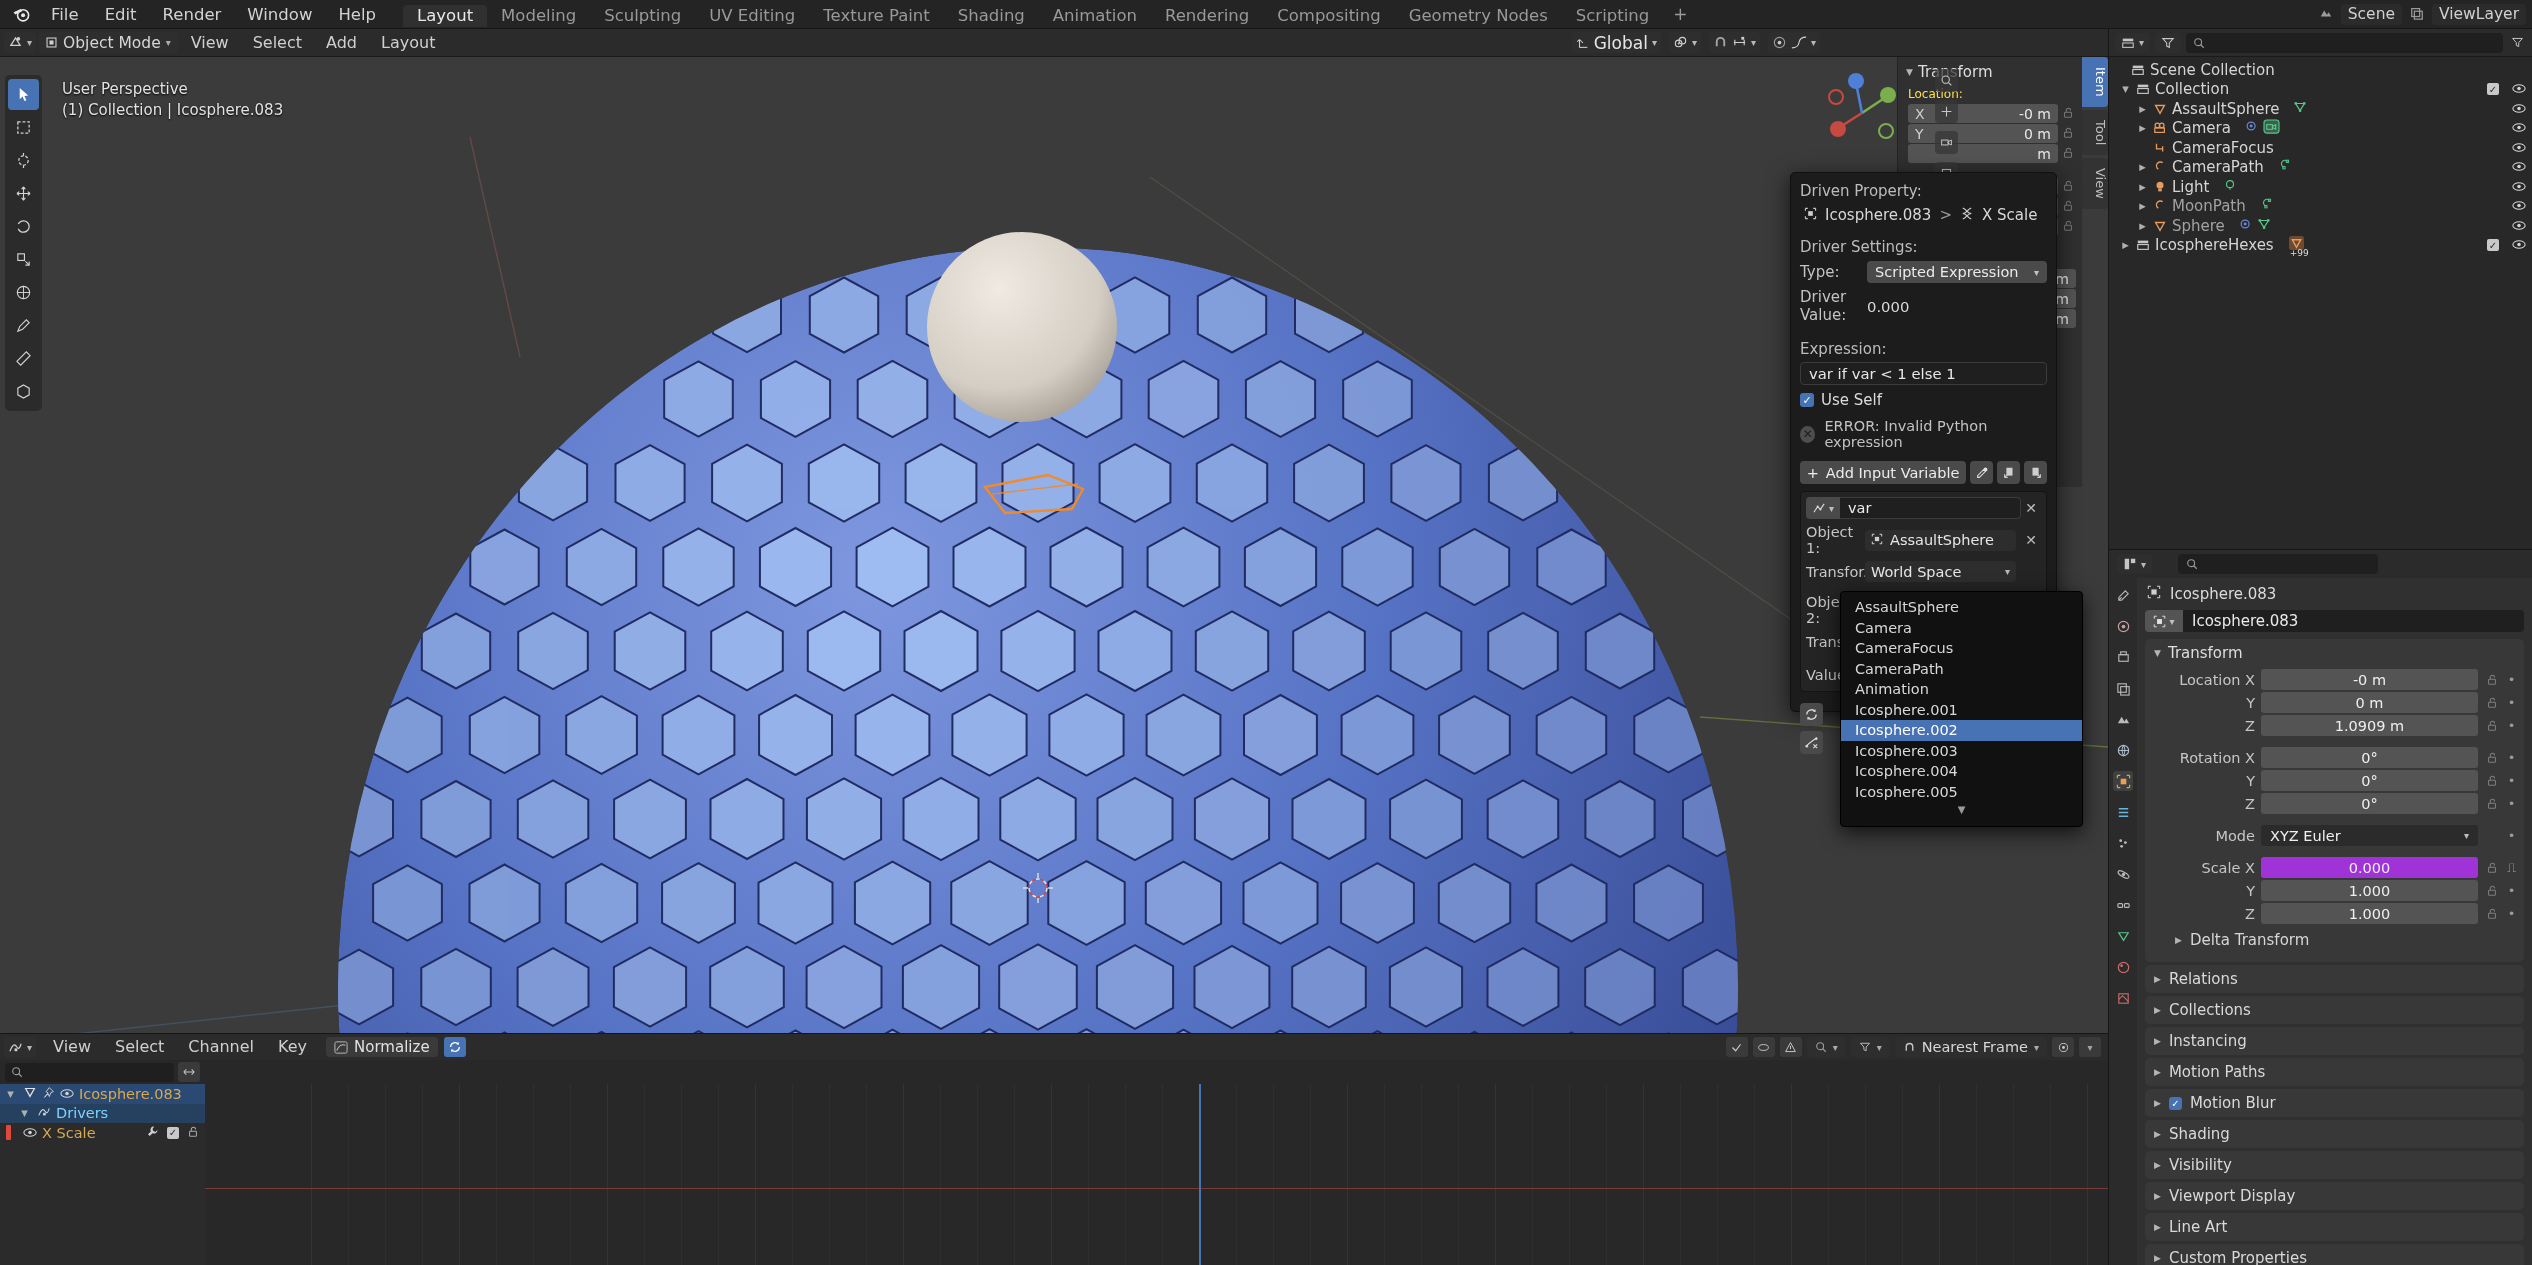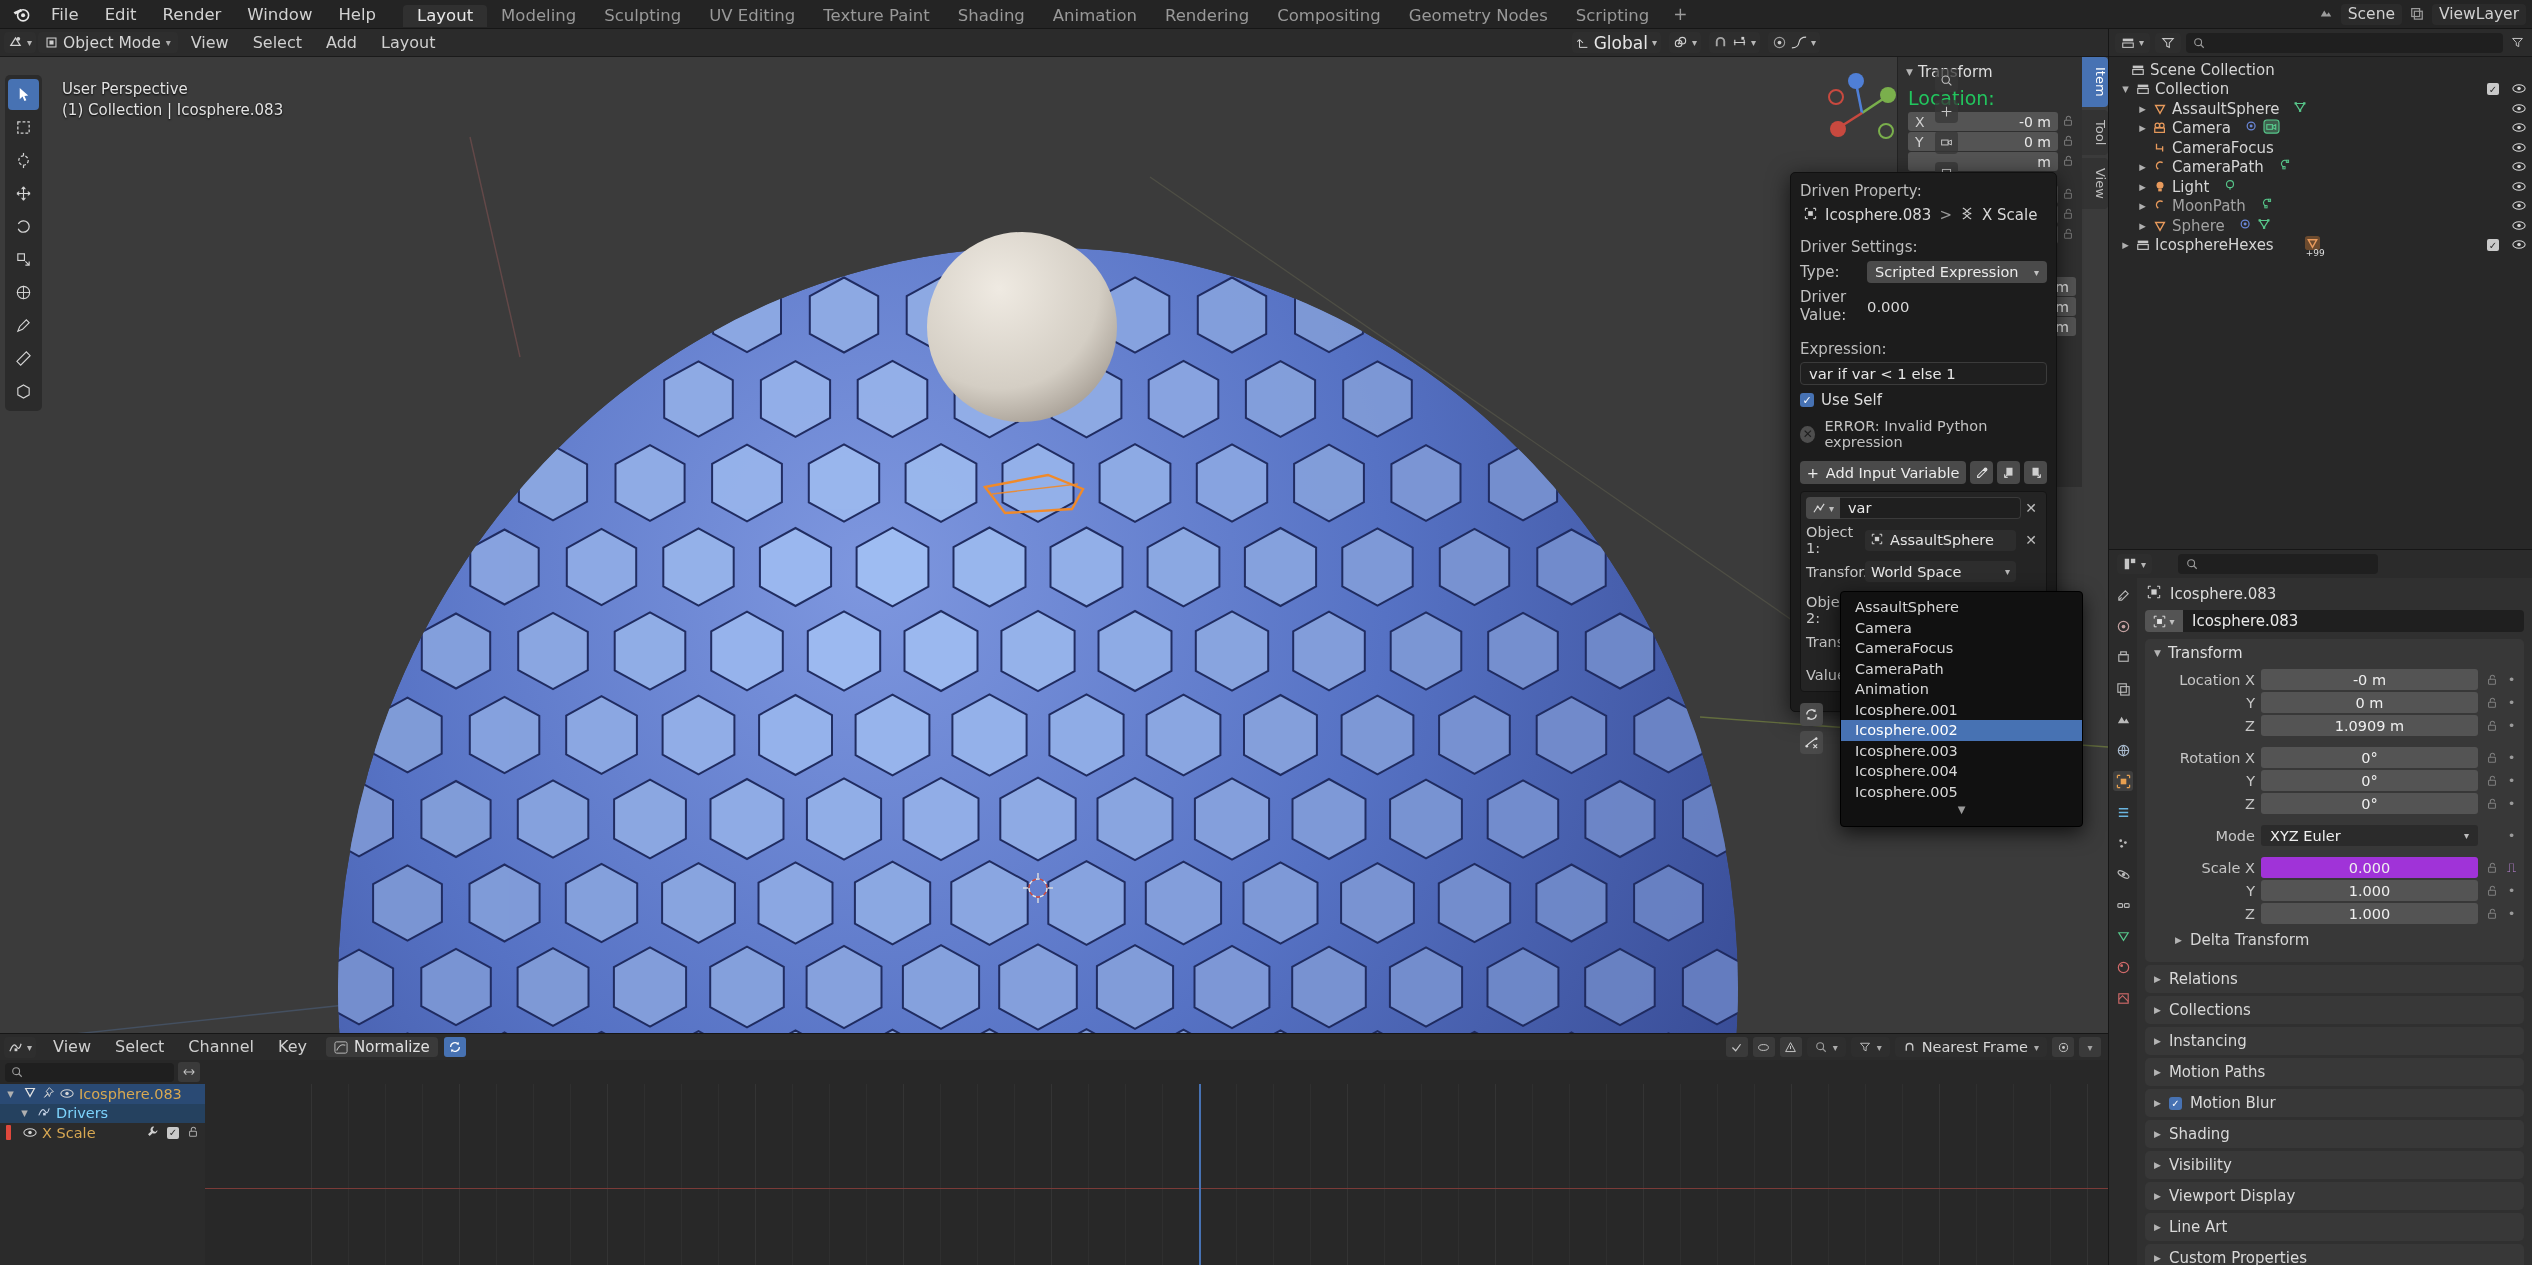--- a/index.html
+++ b/index.html
@@ -75,21 +75,21 @@
   .nav-gizmo { position:absolute; right:190px; top:28px; width:112px; height:112px; z-index:7;}
   .vp-side-icons { position:absolute; right:150px; top:40px; display:flex; flex-direction:column; gap:8px; z-index:7;}
   .vp-side-icons div { width:23px; height:23px; border-radius:4px; background:rgba(55,55,55,.75); display:flex;align-items:center;justify-content:center;}
 
   
   .npanel {
     position:absolute; right:26px; top:28px; width:185px; height:430px;
     background:#303030; z-index:6; font-size:14.5px; border-left:1px solid #232323;
   }
   .np-head { display:flex; align-items:center; gap:5px; padding:6px 8px 3px 8px; color:#dedede; font-size:15px;}
-  .np-lbl { padding:3px 10px; color:#22c55e; font-size:19px;}
+  .np-lbl { padding:3px 10px; color:#fde047; font-size:12px;}
   .np-row { display:flex; align-items:center; gap:4px; padding:0 6px 1px 10px;}
   .np-field {
     flex:1; height:19px; background:#545454; border-radius:3px; display:flex; align-items:center;
     justify-content:space-between; padding:0 7px; font-size:14px; color:#e8e8e8;
   }
   .np-field .k { color:#d0d0d0; }
   .lockico { width:14px; opacity:.6; }
   .ntabs { position:absolute; right:0; top:28px; width:26px; z-index:6; display:flex; flex-direction:column; gap:3px;}
   .ntab { width:26px; padding:10px 0; background:#333; color:#bdbdbd; font-size:13px;
           writing-mode:vertical-rl; text-align:center; border-radius:0 4px 4px 0;}
@@ -1142,21 +1142,21 @@
 
       <div class="ol-row" style="padding-left:9px;">
         <span class="ol-tri">▶</span>
         <span class="ol-icon">
             <svg width="14" height="14" viewBox="0 0 16 16">
               <rect x="2" y="3" width="12" height="3" fill="#c6c6c6"></rect>
               <rect x="2" y="7.5" width="12" height="5.5" fill="none" stroke="#c6c6c6" stroke-width="1.3"></rect>
             </svg>
           </span>
         <span class="ol-name">IcosphereHexes</span>
-        <span class="badge" style="margin-left:30px;">
+        <span class="badge" style="margin-left:14px;">
           <svg width="17" height="16" viewBox="0 0 18 17">
               <rect x="1" y="1" width="16" height="15" rx="3" fill="#6b4a2e"></rect>
               <path d="M4.5 5 L13.5 5 L9 13 Z" fill="none" stroke="#e89a5c" stroke-width="1.5"></path>
             </svg>
           <span>+99</span>
         </span>
         <span class="ol-right">
           <span class="ol-chk">✓</span>
           <span><svg width="14" height="11" viewBox="0 0 16 12">
                 <ellipse cx="8" cy="6" rx="7" ry="4.3" fill="none" stroke="#d6d6d6" stroke-width="1.2"></ellipse>

